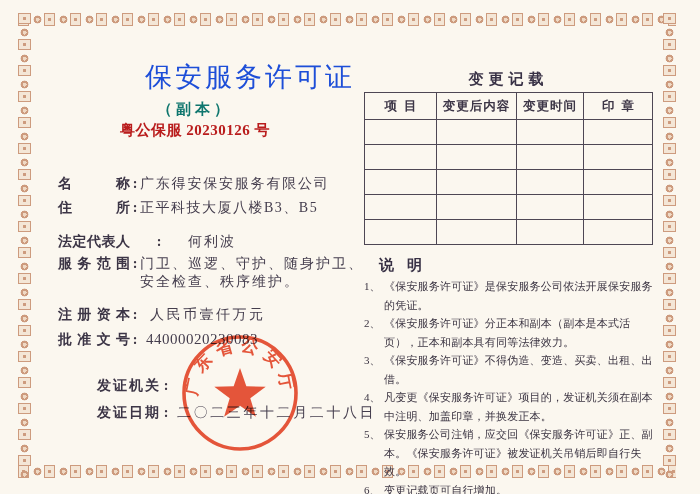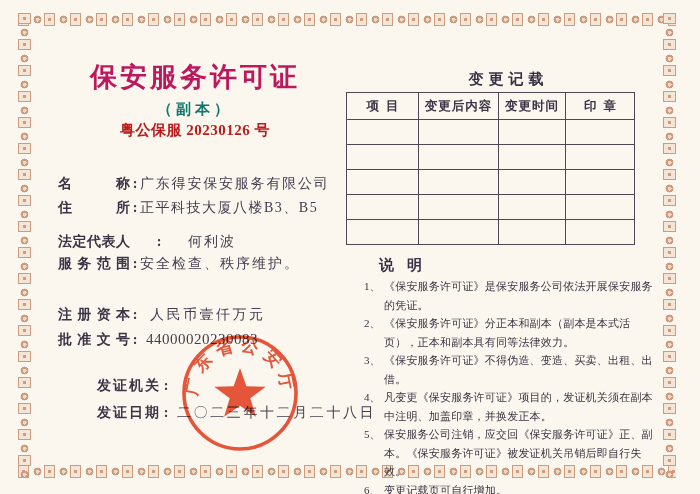--- a/index.html
+++ b/index.html
@@ -38,22 +38,22 @@
     background-repeat:repeat-y;
   }
   .b-top{left:18px;top:13px;width:658px;}
   .b-bottom{left:18px;top:465px;width:658px;}
   .b-left{left:18px;top:13px;height:465px;}
   .b-right{left:663px;top:13px;height:465px;}
 
   .abs{position:absolute;}
 
   
-  .cert-title{left:35px;top:59px;width:320px;text-align:center;
-    font-size:27px;font-weight:700;letter-spacing:3px;color:#be185d;}
+  .cert-title{left:35px;top:59px;width:320px;text-align:right;
+    font-size:27px;font-weight:400;letter-spacing:3px;color:#1d4ed8;}
   .cert-subtitle{left:35px;top:100px;width:320px;text-align:center;
     font-size:15px;font-weight:700;letter-spacing:4px;color:#0f766e;}
   .cert-serial{left:35px;top:121px;width:320px;text-align:center;
     font-size:15px;font-weight:700;letter-spacing:0.5px;color:#b91c1c;}
 
   .frow{left:58px;display:flex;align-items:flex-start;font-size:14px;line-height:17px;}
   .flabel{flex:none;width:72px;text-align:justify;text-align-last:justify;
     font-weight:600;color:#3c3546;}
   .fcolon{flex:none;width:10px;text-align:center;font-weight:600;}
   .fvalue{letter-spacing:1.5px;color:#443d4d;}
@@ -68,21 +68,21 @@
   .slabel{flex:none;letter-spacing:2px;font-weight:600;color:#3c3546;}
   .row-issuer{top:377px;}
   .row-date{top:404px;}    .row-date .fvalue{letter-spacing:2.6px;margin-left:6px;}
 
   
   .seal{left:177px;top:330px;width:126px;height:126px;mix-blend-mode:multiply;opacity:0.92;}
 
   
   .change-title{left:366px;top:70px;width:285px;text-align:center;
     font-size:15px;font-weight:700;letter-spacing:5px;color:#383145;}
-  table.change{position:absolute;left:346px;top:92px;border-collapse:collapse;
+  table.change{position:absolute;left:364px;top:92px;border-collapse:collapse;
     table-layout:fixed;border:1.5px solid #4e4754;}
   table.change th,table.change td{border:1px solid #4e4754;padding:0;}
   table.change th{height:26px;font-size:12.5px;font-weight:600;
     text-align:center;color:#3c3546;letter-spacing:1px;}
   table.change th.sp{letter-spacing:7px;text-indent:7px;}
   table.change td{height:24px;}
   .cw1{width:71px;} .cw2{width:79px;} .cw3{width:66px;} .cw4{width:68px;}
 
   .notes-title{left:366px;top:256px;width:285px;
     font-size:15px;font-weight:700;letter-spacing:13px;text-indent:13px;color:#383145;}
@@ -122,20 +122,21 @@
   <div class="abs frow row-legal">
     <span class="flabel">法定代表人</span>
       <span class="fcolon">:</span>
     <span class="fvalue">何利波</span>
   </div>
 
   <div class="abs frow row-scope">
     <span class="flabel">服务范围</span>
       <span class="fcolon">:</span>
     <span class="fvalue">
+      <div class="vline">门卫、巡逻、守护、随身护卫、</div>
       <div class="vline">安全检查、秩序维护。</div>
     </span>
   </div>
 
   <div class="abs frow row-capital">
     <span class="flabel">注册资本</span>
       <span class="fcolon">:</span>
     <span class="fvalue">人民币壹仟万元</span>
   </div>
 

